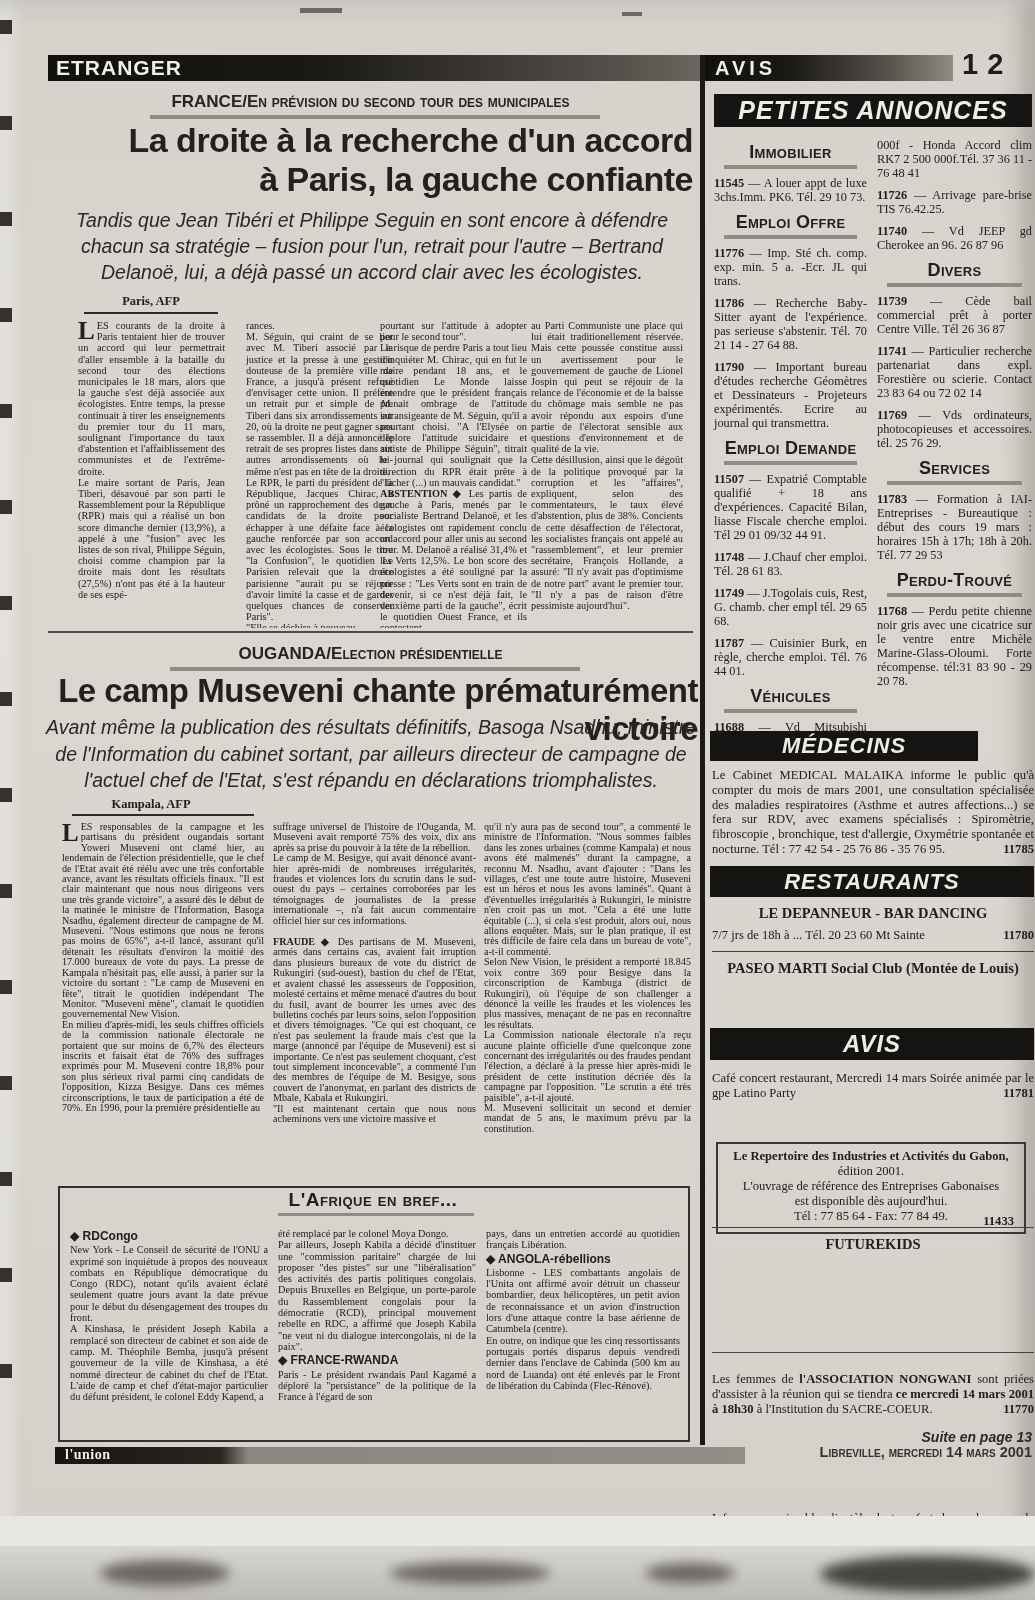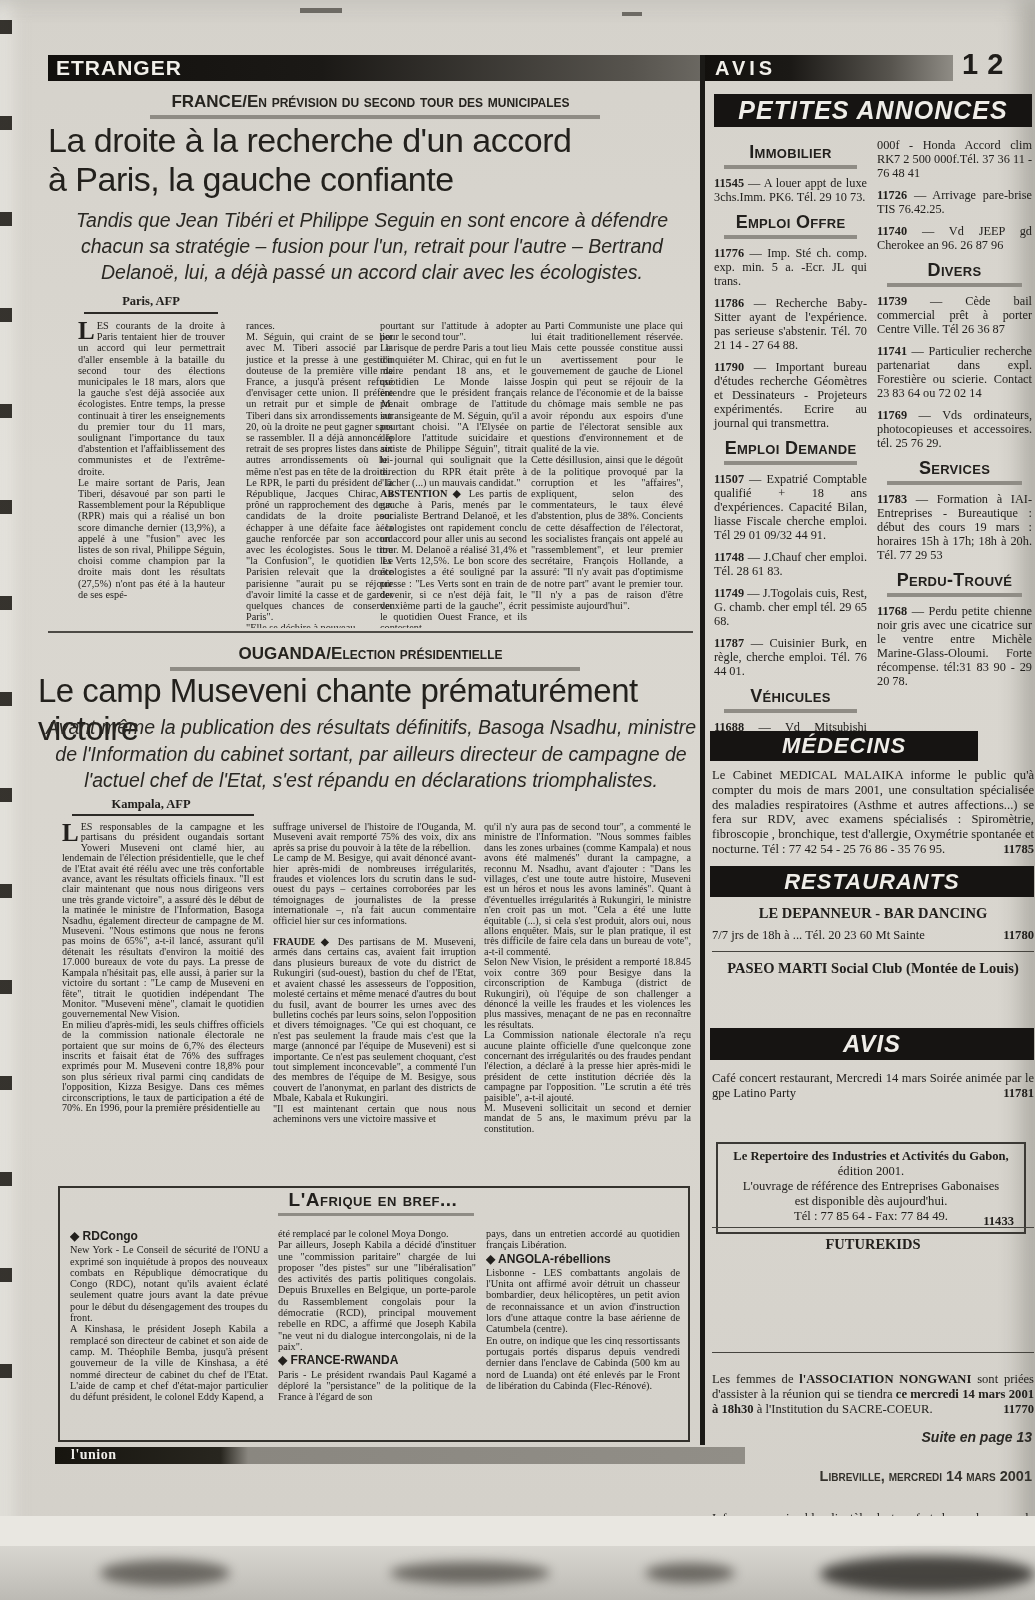--- a/index.html
+++ b/index.html
@@ -14,21 +14,21 @@
   .etranger-bar{left:48px;top:55px;width:780px;height:26px;font-size:21px;line-height:26px;padding-left:8px;letter-spacing:1px;box-sizing:border-box;}
   .avis-bar{left:703px;top:55px;width:250px;height:26px;font-size:20px;line-height:26px;padding-left:12px;letter-spacing:4px;box-sizing:border-box;}
   .pgnum{left:962px;top:48px;font-family:"Liberation Sans",sans-serif;font-weight:bold;font-size:29px;letter-spacing:9px;color:#1f1d1a;}
   .vrule{left:700px;top:55px;width:5px;height:1390px;background:#1b1a17;}
   
   .kicker{width:645px;text-align:center;font-family:"Liberation Sans",sans-serif;font-weight:bold;color:#26241f;}
   .kicker .k1{font-size:17px;}
   .kicker .k2{font-size:17px;font-variant:small-caps;}
   .f-kicker{left:48px;top:92px;}
   .f-krule{left:150px;top:115px;width:450px;height:4px;background:#8f8c85;}
-  .headline{text-align:left;font-family:"Liberation Sans",sans-serif;font-weight:normal;color:#23211d;letter-spacing:-0.5px;}
+  .headline{text-align:right;font-family:"Liberation Sans",sans-serif;font-weight:bold;color:#23211d;letter-spacing:-0.5px;}
   .f-head{left:48px;top:121px;width:645px;font-size:34px;line-height:39px;}
   .stand{ text-align:center;font-family:"Liberation Sans",sans-serif;font-style:italic;color:#2a2823;}
   .f-stand{left:52px;top:207px;width:640px;font-size:19.5px;line-height:26px;}
   .byline{text-align:center;font-weight:bold;font-size:12.5px;}
   .f-byline{left:78px;top:294px;width:146px;}
   .f-brule{left:84px;top:312px;width:134px;height:2px;background:#2c2a26;}
   .f-col{top:320px;height:308px;overflow:hidden;font-size:10.3px;line-height:11.2px;text-align:justify;}
   .f-c1{left:78px;width:147px;}.f-c2{left:246px;width:147px;}.f-c3{left:380px;width:147px;}.f-c4{left:531px;width:152px;}
   .pp{margin:0;white-space:pre-line;}
   .dc{float:left;font-size:25px;line-height:21px;font-weight:bold;padding-right:2px;}
@@ -80,23 +80,23 @@
   .avis-box .bl{font-weight:bold;}
   .nong{left:712px;top:1162px;width:322px;font-size:12.6px;line-height:15px;text-align:justify;position:relative;}
   .nong b{font-weight:bold;}
   .fk-title{left:712px;top:1236px;width:322px;text-align:center;font-weight:bold;font-size:14.5px;}
   .fk-body{left:712px;top:1256px;width:322px;line-height:14.5px;}
   .suite{left:712px;top:1429px;width:320px;text-align:right;font-family:"Liberation Sans",sans-serif;
          font-style:italic;font-weight:bold;font-size:14px;color:#2b2925;}
   
   .foot-bar{left:55px;top:1447px;width:690px;height:17px;
             background:linear-gradient(90deg,#17150f 0%,#28261f 24%,#8a8780 28%,#918e87 100%);
-            color:#f0eee9;font-weight:bold;font-size:14px;line-height:16px;padding-left:16px;box-sizing:border-box;letter-spacing:.5px;}
+            color:#f0eee9;font-weight:bold;font-size:14px;line-height:16px;padding-left:10px;box-sizing:border-box;letter-spacing:.5px;}
   .dateline{left:740px;top:1444px;width:292px;text-align:right;font-family:"Liberation Sans",sans-serif;
-            font-variant:small-caps;font-weight:bold;font-size:14.5px;color:#34322c;margin-top:24px;}
+            font-variant:small-caps;font-weight:bold;font-size:14.5px;color:#34322c;}
   
   .film{left:0;top:20px;width:12px;height:1410px;
         background:repeating-linear-gradient(180deg,#17140f 0 14px,rgba(0,0,0,0) 14px 96px);opacity:.85;}
   .whitestrip{left:0;top:1516px;width:1035px;height:30px;background:#e9e7e1;}
   .bstrip{left:0;top:1546px;width:1035px;height:54px;background:linear-gradient(180deg,#d8d6d0,#bcbab4);}
   .blob{position:absolute;border-radius:50%;filter:blur(6px);background:#4a4741;opacity:.75;}
   .b1{left:100px;top:1560px;width:130px;height:26px;}
   .b2{left:390px;top:1562px;width:160px;height:22px;}
   .b3{left:645px;top:1563px;width:90px;height:20px;}
   .b4{left:820px;top:1556px;width:215px;height:36px;background:#2f2d29;opacity:.85;}

